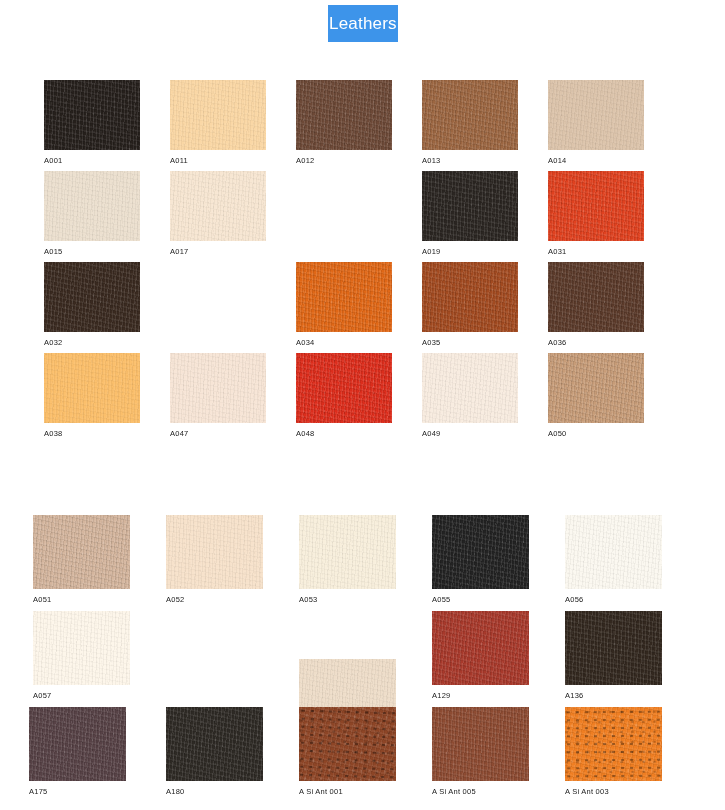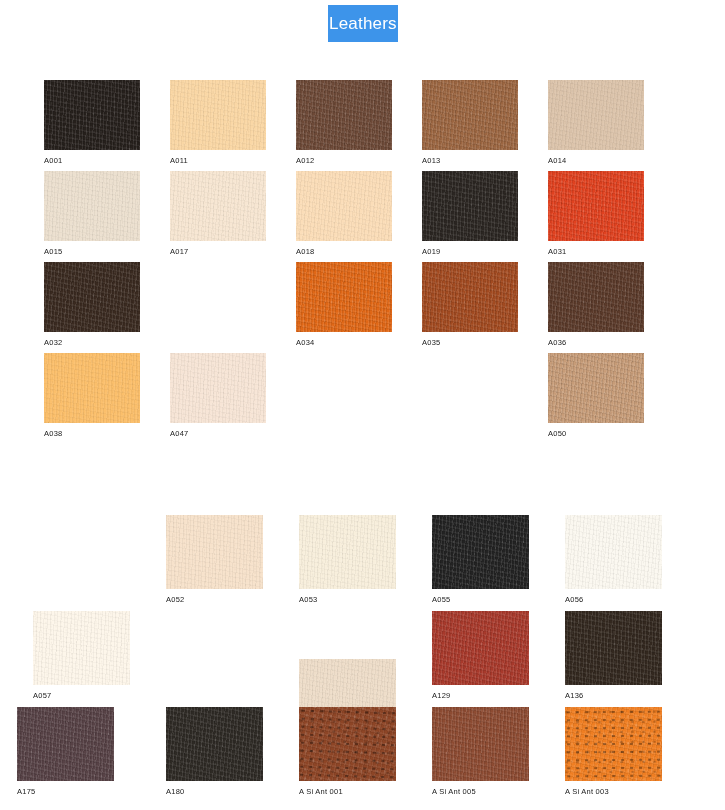--- a/index.html
+++ b/index.html
@@ -196,28 +196,20 @@
         <div class="swatch-label">A015</div>
       </div>
       <div class="swatch-cell" style="left: 170px; width: 96px;">
         <div class="swatch grain-soft" style="width: 96px; height: 70px; background-color: rgb(247, 230, 210);">
           <div class="grain-a" style="transform: rotate(0.4deg);"></div>
           <div class="grain-b" style="transform: rotate(0.4deg);"></div>
           <div class="grain-c" style="transform: rotate(0.4deg);"></div>
         </div>
         <div class="swatch-label">A017</div>
       </div>
-      <div class="swatch-cell" style="left: 296px; width: 96px;">
-        <div class="swatch grain-soft" style="width: 96px; height: 70px; background-color: rgb(251, 221, 184);">
-          <div class="grain-a" style="transform: rotate(1.2deg);"></div>
-          <div class="grain-b" style="transform: rotate(1.2deg);"></div>
-          <div class="grain-c" style="transform: rotate(1.2deg);"></div>
-        </div>
-        <div class="swatch-label">A018</div>
-      </div>
       <div class="swatch-cell" style="left: 422px; width: 96px;">
         <div class="swatch" style="width: 96px; height: 70px; background-color: rgb(43, 38, 34);">
           <div class="grain-a" style="transform: rotate(-1.6deg);"></div>
           <div class="grain-b" style="transform: rotate(-1.6deg);"></div>
           <div class="grain-c" style="transform: rotate(-1.6deg);"></div>
         </div>
         <div class="swatch-label">A019</div>
       </div>
       <div class="swatch-cell" style="left: 548px; width: 96px;">
         <div class="swatch" style="width: 96px; height: 70px; background-color: rgb(224, 65, 31);">
@@ -272,32 +264,56 @@
         <div class="swatch-label">A038</div>
       </div>
       <div class="swatch-cell" style="left: 170px; width: 96px;">
         <div class="swatch grain-soft" style="width: 96px; height: 70px; background-color: rgb(247, 229, 214);">
           <div class="grain-a" style="transform: rotate(-0.8deg);"></div>
           <div class="grain-b" style="transform: rotate(-0.8deg);"></div>
           <div class="grain-c" style="transform: rotate(-0.8deg);"></div>
         </div>
         <div class="swatch-label">A047</div>
       </div>
+      <div class="swatch-cell" style="left: 296px; width: 96px;">
+        <div class="swatch" style="width: 96px; height: 70px; background-color: rgb(220, 45, 28);">
+          <div class="grain-a" style="transform: rotate(0deg);"></div>
+          <div class="grain-b" style="transform: rotate(0deg);"></div>
+          <div class="grain-c" style="transform: rotate(0deg);"></div>
+        </div>
+        <div class="swatch-label">A048</div>
+      </div>
+      <div class="swatch-cell" style="left: 422px; width: 96px;">
+        <div class="swatch grain-soft" style="width: 96px; height: 70px; background-color: rgb(248, 236, 224);">
+          <div class="grain-a" style="transform: rotate(0.8deg);"></div>
+          <div class="grain-b" style="transform: rotate(0.8deg);"></div>
+          <div class="grain-c" style="transform: rotate(0.8deg);"></div>
+        </div>
+        <div class="swatch-label">A049</div>
+      </div>
       <div class="swatch-cell" style="left: 548px; width: 96px;">
         <div class="swatch" style="width: 96px; height: 70px; background-color: rgb(199, 156, 120);">
           <div class="grain-a" style="transform: rotate(1.6deg);"></div>
           <div class="grain-b" style="transform: rotate(1.6deg);"></div>
           <div class="grain-c" style="transform: rotate(1.6deg);"></div>
         </div>
         <div class="swatch-label">A050</div>
       </div>
     </div>
   </div>
 <div class="group" id="group-1">
     <div class="swatch-row" style="height: 96px;">
+      <div class="swatch-cell" style="left: 33px; width: 97px;">
+        <div class="swatch" style="width: 97px; height: 74px; background-color: rgb(212, 181, 157);">
+          <div class="grain-a" style="transform: rotate(1.2deg);"></div>
+          <div class="grain-b" style="transform: rotate(1.2deg);"></div>
+          <div class="grain-c" style="transform: rotate(1.2deg);"></div>
+        </div>
+        <div class="swatch-label">A051</div>
+      </div>
       <div class="swatch-cell" style="left: 166px; width: 97px;">
         <div class="swatch grain-soft" style="width: 97px; height: 74px; background-color: rgb(247, 226, 203);">
           <div class="grain-a" style="transform: rotate(-1.6deg);"></div>
           <div class="grain-b" style="transform: rotate(-1.6deg);"></div>
           <div class="grain-c" style="transform: rotate(-1.6deg);"></div>
         </div>
         <div class="swatch-label">A052</div>
       </div>
       <div class="swatch-cell" style="left: 299px; width: 97px;">
         <div class="swatch grain-soft" style="width: 97px; height: 74px; background-color: rgb(248, 239, 220);">
@@ -352,21 +368,21 @@
       <div class="swatch-cell" style="left: 565px; width: 97px;">
         <div class="swatch" style="width: 97px; height: 74px; background-color: rgb(51, 40, 31);">
           <div class="grain-a" style="transform: rotate(-1.6deg);"></div>
           <div class="grain-b" style="transform: rotate(-1.6deg);"></div>
           <div class="grain-c" style="transform: rotate(-1.6deg);"></div>
         </div>
         <div class="swatch-label">A136</div>
       </div>
     </div>
     <div class="swatch-row" style="height: 96px;">
-      <div class="swatch-cell" style="left: 17px; width: 86px;">
+      <div class="swatch-cell" style="left: 29px; width: 86px;">
         <div class="swatch" style="width: 97px; height: 74px; background-color: rgb(87, 66, 70);">
           <div class="grain-a" style="transform: rotate(0deg);"></div>
           <div class="grain-b" style="transform: rotate(0deg);"></div>
           <div class="grain-c" style="transform: rotate(0deg);"></div>
         </div>
         <div class="swatch-label">A175</div>
       </div>
       <div class="swatch-cell" style="left: 166px; width: 97px;">
         <div class="swatch" style="width: 97px; height: 74px; background-color: rgb(46, 42, 37);">
           <div class="grain-a" style="transform: rotate(0.8deg);"></div>

